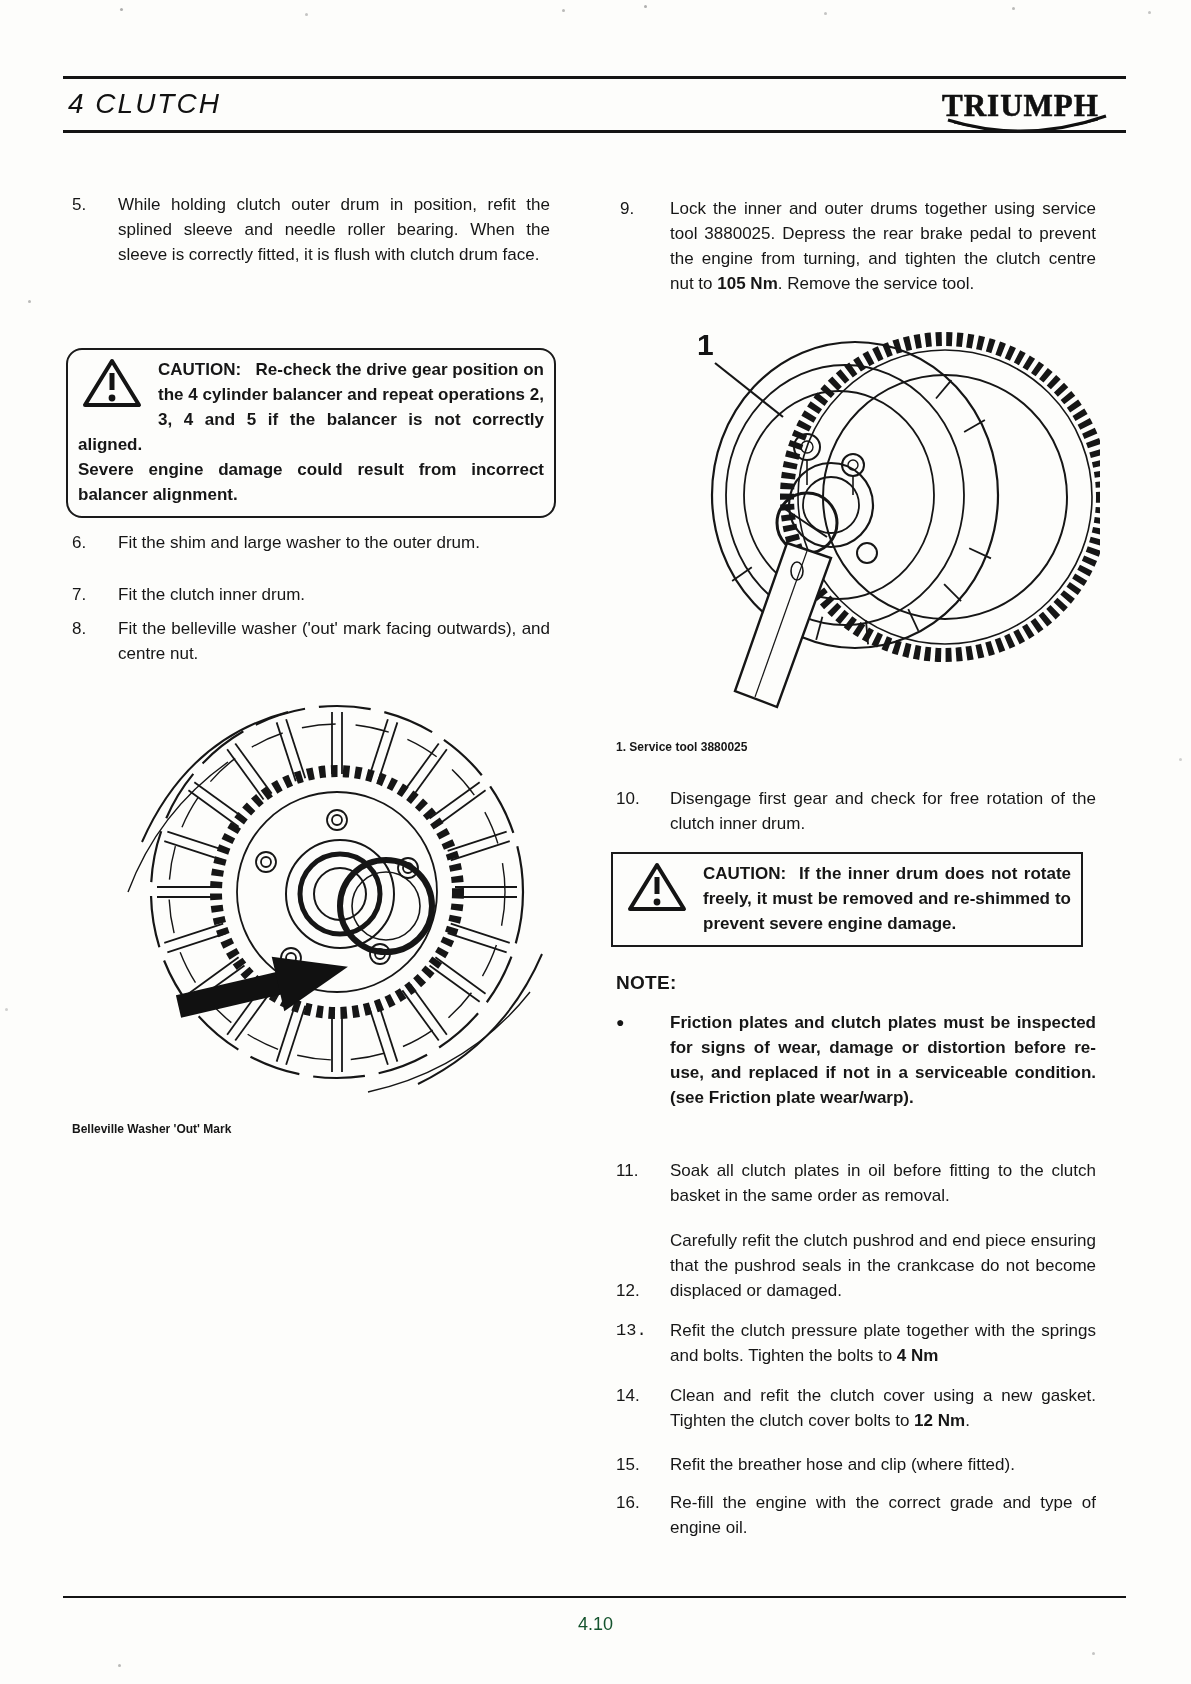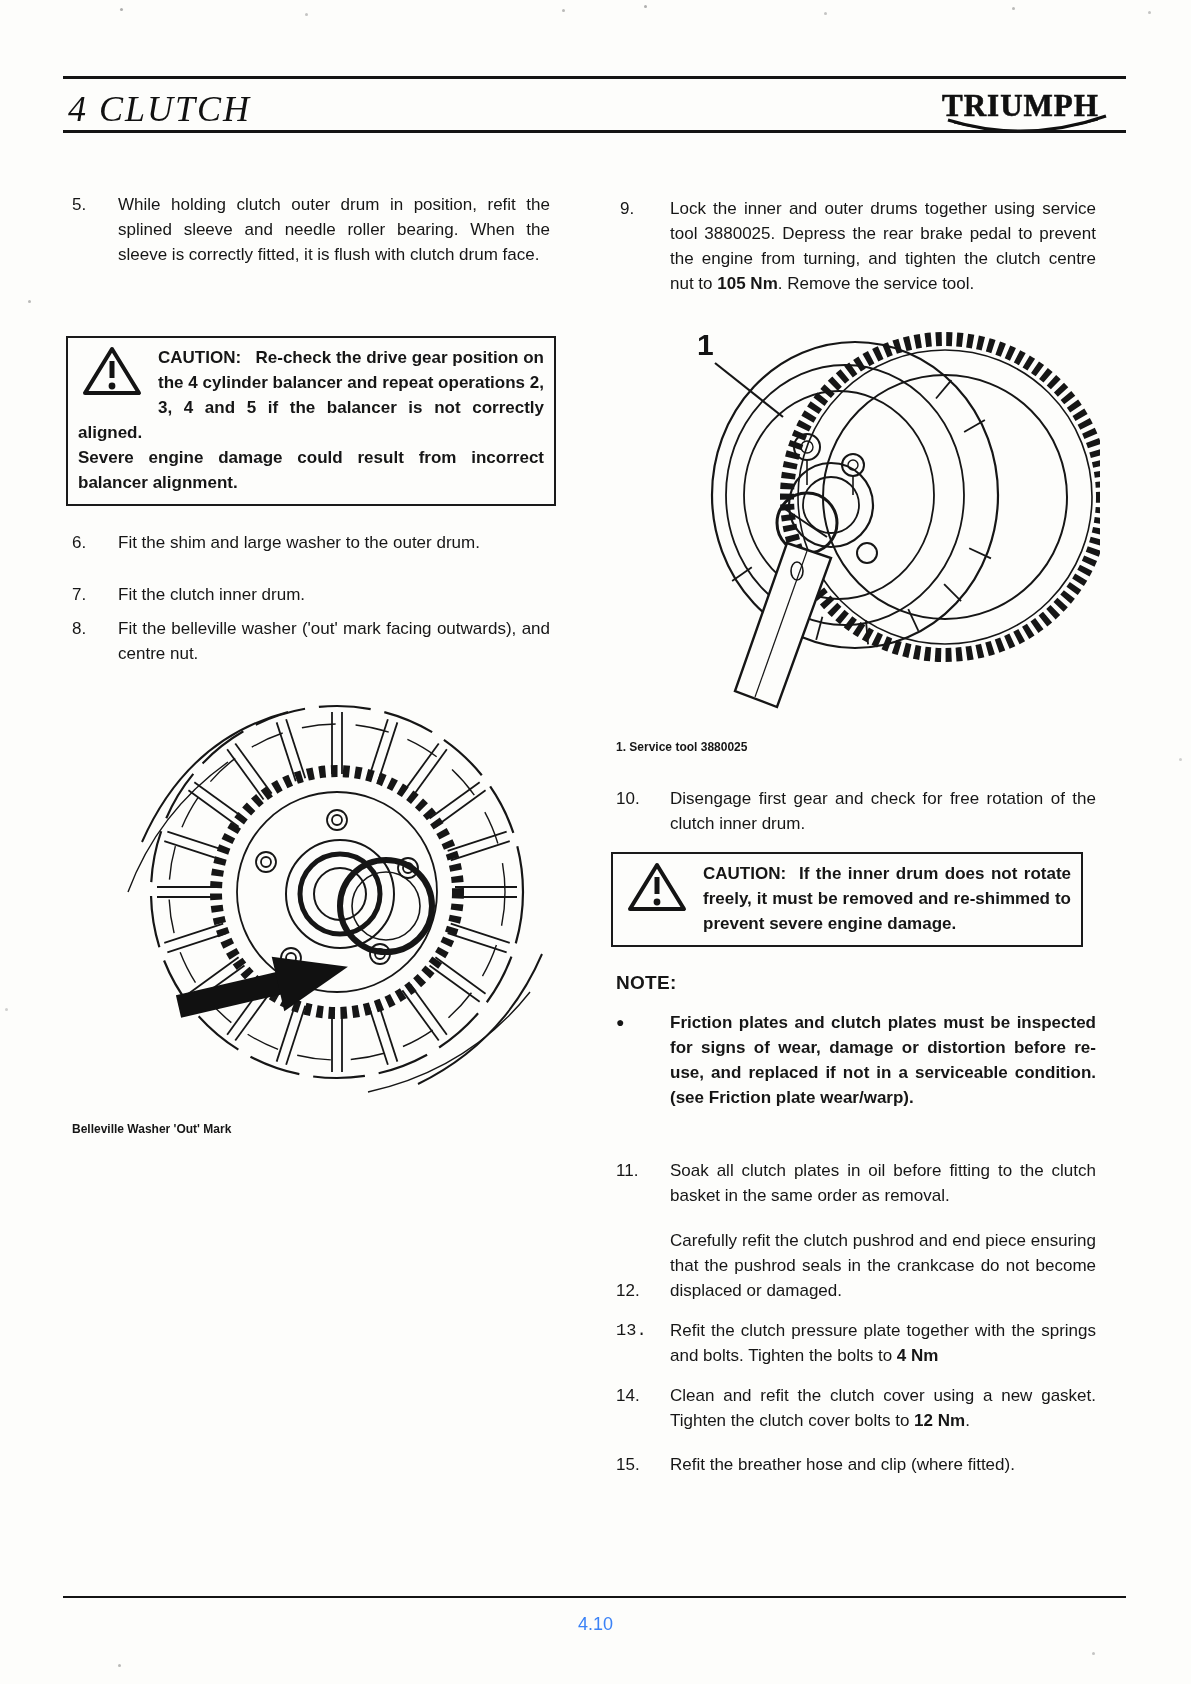--- a/index.html
+++ b/index.html
@@ -4,39 +4,39 @@
 <style>
   html,body{margin:0;padding:0;background:#d9d9d9;}
   .page{
     position:relative;width:1191px;height:1684px;background:#fdfdfb;
     font-family:"Liberation Sans",sans-serif;color:#161616;overflow:hidden;
     margin:0 auto;
   }
   .abs{position:absolute;}
   .rule{background:#141414;}
   .section-title{
-    font-family:Liberation Serif, serif;font-style:italic;
-    font-size:36px;letter-spacing:2px;color:#111;
+    font-family:Liberation Sans, sans-serif;font-style:italic;
+    font-size:28px;letter-spacing:2px;color:#111;
   }
   .item{display:flex;font-size:17px;line-height:25px;}
   .item .num{flex:none;}
   .item .txt{flex:1;text-align:justify;}
   .b{font-weight:bold;}
   .caution{
     border:2px solid #1a1a1a;padding:7px 10px 9px 10px;
     font-weight:bold;font-size:17px;line-height:25px;background:#fdfdfb;
   }
   .caution p{margin:0;text-align:justify;}
   .tri{float:left;margin:1px 16px 0 4px;}
   .cap{font-weight:bold;font-size:12px;}
   .note-h{font-weight:bold;font-size:19px;letter-spacing:.3px;}
   .bullet-item{display:flex;font-size:17px;line-height:25px;font-weight:bold;}
   .bullet-item .num{flex:none;}
   .bullet-item .txt{flex:1;text-align:justify;}
-  .pagenum{font-size:18px;color:#3b82f6;}
+  .pagenum{font-size:18px;color:#14532d;}
   svg{display:block;}
   .speck{
     width:3px;height:3px;border-radius:50%;background:transparent;
     box-shadow:120px 8px #55555577, 305px 13px #55555555, 562px 9px #55555566,
       644px 5px #55555577, 824px 12px #55555555, 1012px 7px #55555566,
       1148px 11px #55555555, 28px 300px #55555566, 5px 1008px #55555544,
       1179px 758px #55555544, 118px 1664px #55555566, 1092px 1652px #55555555;
   }
 </style>
 </head>
@@ -56,21 +56,21 @@
       <path d="M16 41 Q 88 58 160 38" fill="none" stroke="#101010" stroke-width="1.2"></path>
     </svg>
   </div>
   <div class="abs rule" style="left:63px;top:130px;width:1063px;height:3px;"></div>
 
   <div class="abs item" style="left:72px;top:192px;width:478px;">
     <span class="num" style="width:46px;">5.</span>
     <div class="txt">While holding clutch outer drum in position, refit the splined sleeve and needle roller bearing. When the sleeve is correctly fitted, it is flush with clutch drum face.</div>
   </div>
 
-  <div class="abs caution" style="left:66px;top:336px;width:466px;">
+  <div class="abs caution" style="left:66px;top:348px;width:466px;border-radius:16px;">
     <span class="tri">
       <svg width="60" height="50" viewBox="0 0 60 50">
         <polygon points="30,3 57,47 3,47" fill="none" stroke="#141414" stroke-width="4" stroke-linejoin="round"></polygon>
         <line x1="30" y1="15" x2="30" y2="32" stroke="#141414" stroke-width="5"></line>
         <circle cx="30" cy="40" r="3.4" fill="#141414"></circle>
       </svg>
     </span>
     <p><span class="b">CAUTION:</span>&nbsp;&nbsp;&nbsp;<span>Re-check the drive gear position on the 4 cylinder balancer and repeat operations 2, 3, 4 and 5 if the balancer is not correctly aligned.</span></p>
     <p>Severe engine damage could result from incorrect balancer alignment.</p>
   </div>
@@ -327,17 +327,21 @@
   <div class="abs item" style="left:616px;top:1383px;width:480px;">
     <span class="num" style="width:54px;">14.</span>
     <div class="txt"><span>Clean and refit the clutch cover using a new gasket. Tighten the clutch cover bolts to </span><span class="b">12 Nm</span><span>.</span></div>
   </div>
 
   <div class="abs item" style="left:616px;top:1452px;width:480px;">
     <span class="num" style="width:54px;">15.</span>
     <div class="txt">Refit the breather hose and clip (where fitted).</div>
   </div>
 
+  <div class="abs item" style="left:616px;top:1490px;width:480px;">
+    <span class="num" style="width:54px;">16.</span>
+    <div class="txt">Re-fill the engine with the correct grade and type of engine oil.</div>
+  </div>
 
   <div class="abs rule" style="left:63px;top:1596px;width:1063px;height:2.4px;"></div>
   <div class="abs pagenum" style="left:0;top:1614px;width:1191px;text-align:center;">4.10</div>
 
 </div>
 
 </body></html>

